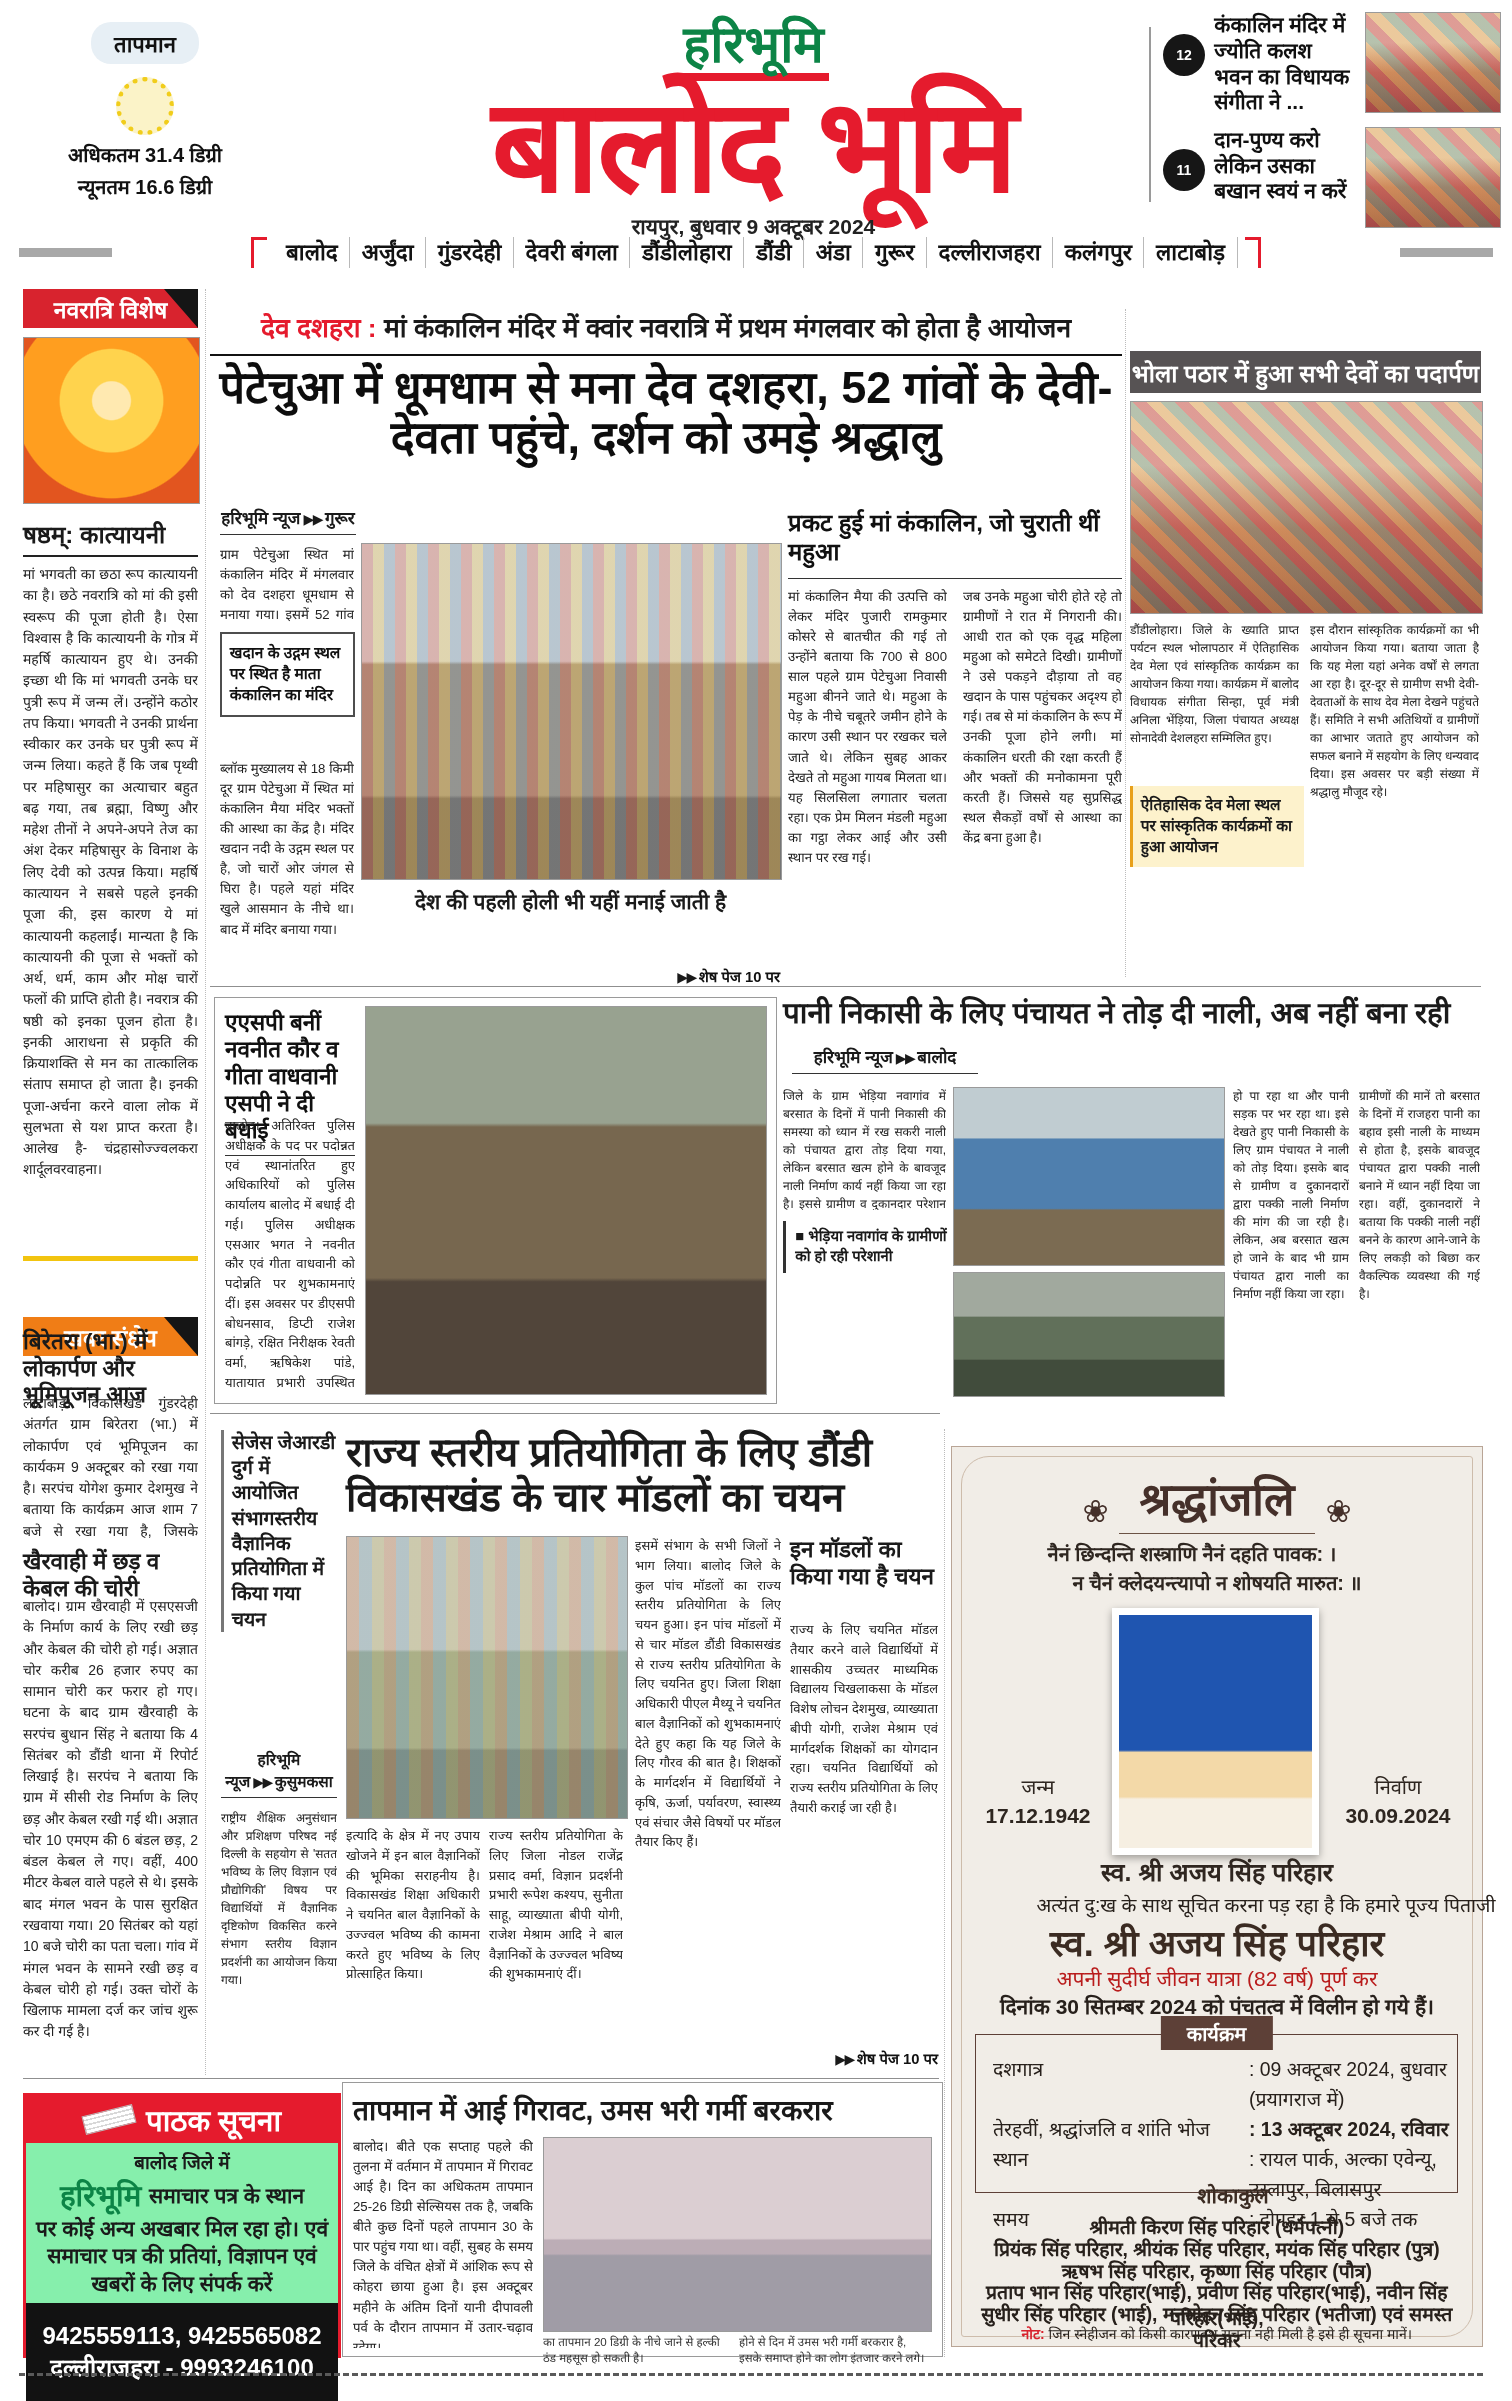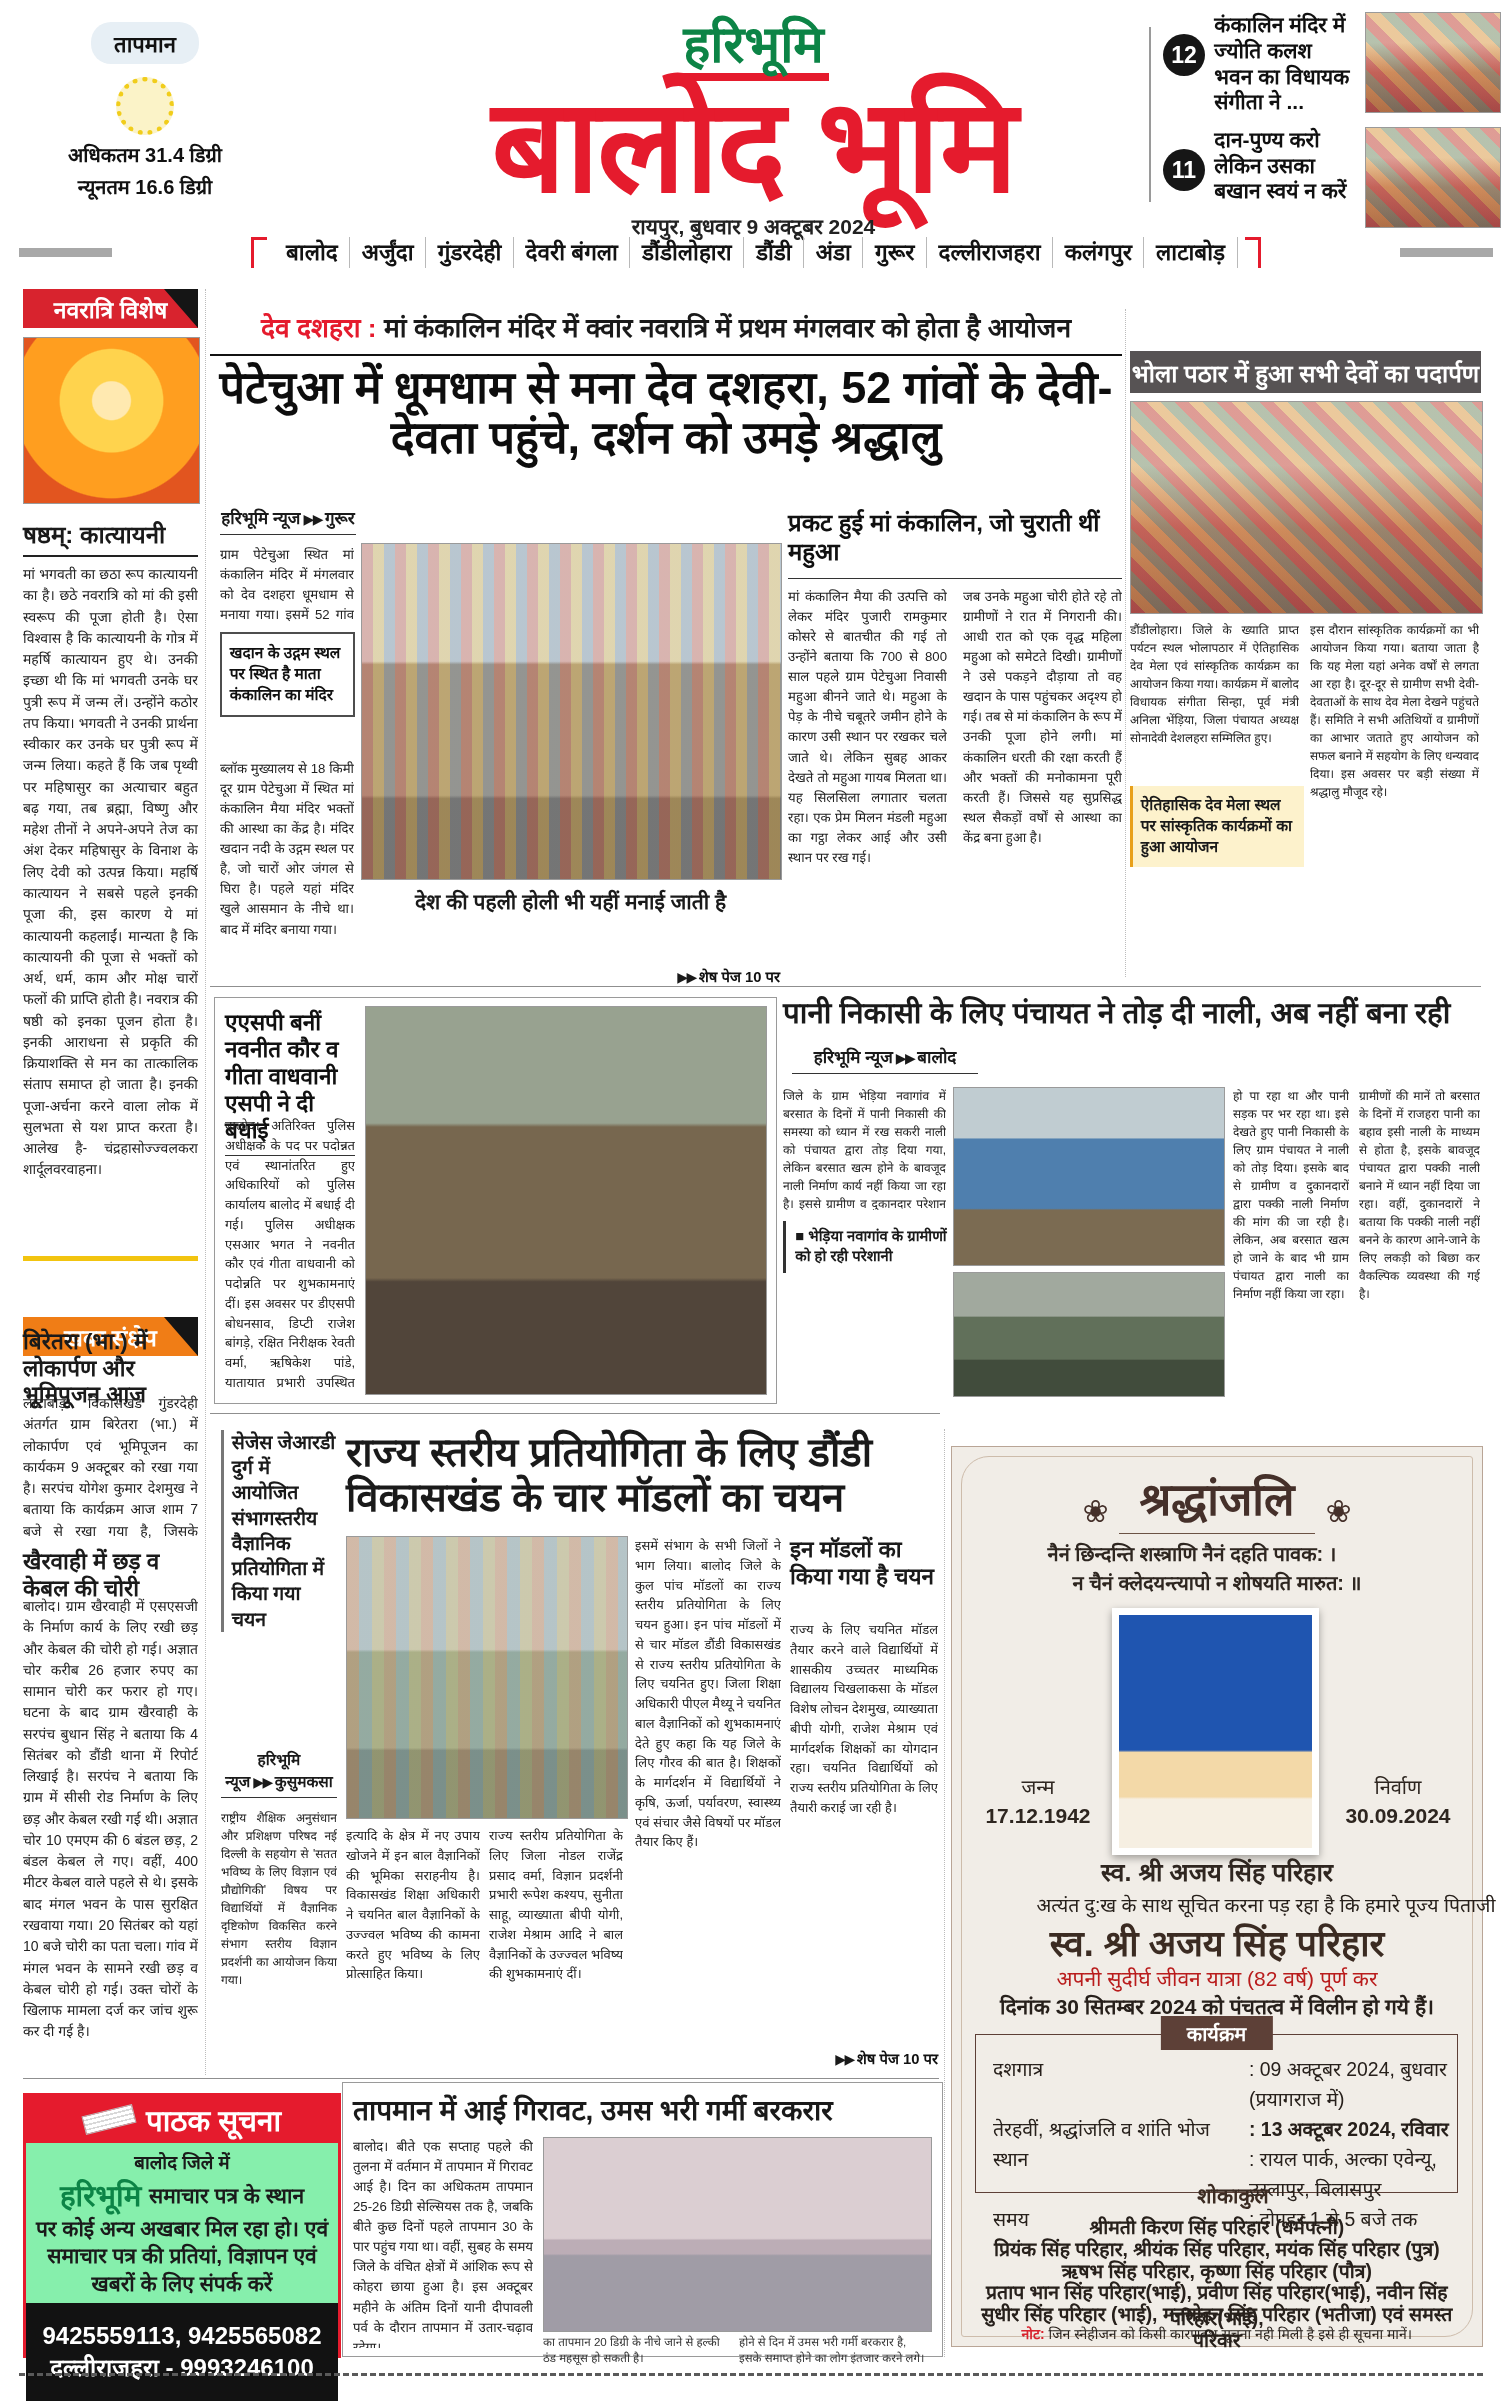--- a/index.html
+++ b/index.html
@@ -16,21 +16,21 @@
         font-weight:bold;font-size:22px;color:#111;}
   .sun{margin:12.4px auto 6.2px auto;width:48px;height:48px;border-radius:50%;
        background:#fbf3c8;border:5.4px dotted #f1cd1b;}
   .w-line{font-size:20px;font-weight:bold;color:#111;margin-top:4.7px;}
   .brand-top{display:inline-block;color:#0c8446;font-size:51px;font-weight:800;
              line-height:1;border-bottom:8.5px solid #e51b2d;padding:0 4.7px 3.1px 4.7px;}
   .brand-main{color:#e51b2d;font-size:130px;font-weight:800;line-height:1.0;letter-spacing:-2.3px;}
   .dateline{font-size:21px;font-weight:bold;color:#222;margin-top:1.6px;}
   .teaser{display:flex;gap:9.3px;margin-bottom:12.4px;align-items:flex-start;}
   .tz-num{flex:0 0 42px;width:42px;height:42px;border-radius:50%;background:#161616;color:#fff;
-          font-size:23px;font-weight:bold;display:flex;align-items:center;justify-content:center;margin-top:22px;}
+          font-size:14px;font-weight:bold;display:flex;align-items:center;justify-content:center;margin-top:22px;}
   .tz-text{width:141px;font-size:21px;font-weight:bold;line-height:1.22;color:#101010;}
   .tz-photo{width:134px;height:99px;border:0.8px solid #8a8a8a;}
   .angle-line{width:2.3px;background:#9a9a9a;}
   
   .nav-side{height:8.5px;background:#a8a8a8;}
   .nav-wrap{display:flex;align-items:center;justify-content:center;}
   .bracket-l{width:12.4px;height:28px;border-left:3.9px solid #e51b2d;border-top:3.9px solid #e51b2d;margin-right:7.8px;}
   .bracket-r{width:12.4px;height:28px;border-right:3.9px solid #e51b2d;border-top:3.9px solid #e51b2d;margin-left:7.8px;}
   .nav-item{font-size:22.5px;font-weight:bold;color:#121212;padding:0 11.6px;line-height:31px;
             border-right:1.6px solid #b9b9b9;white-space:nowrap;}

